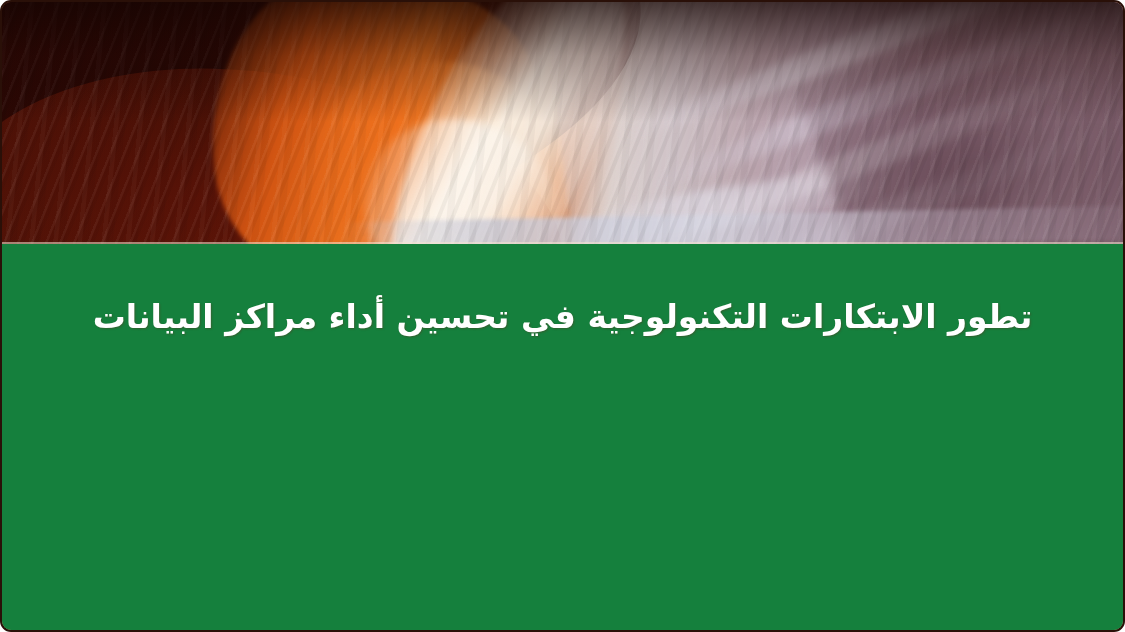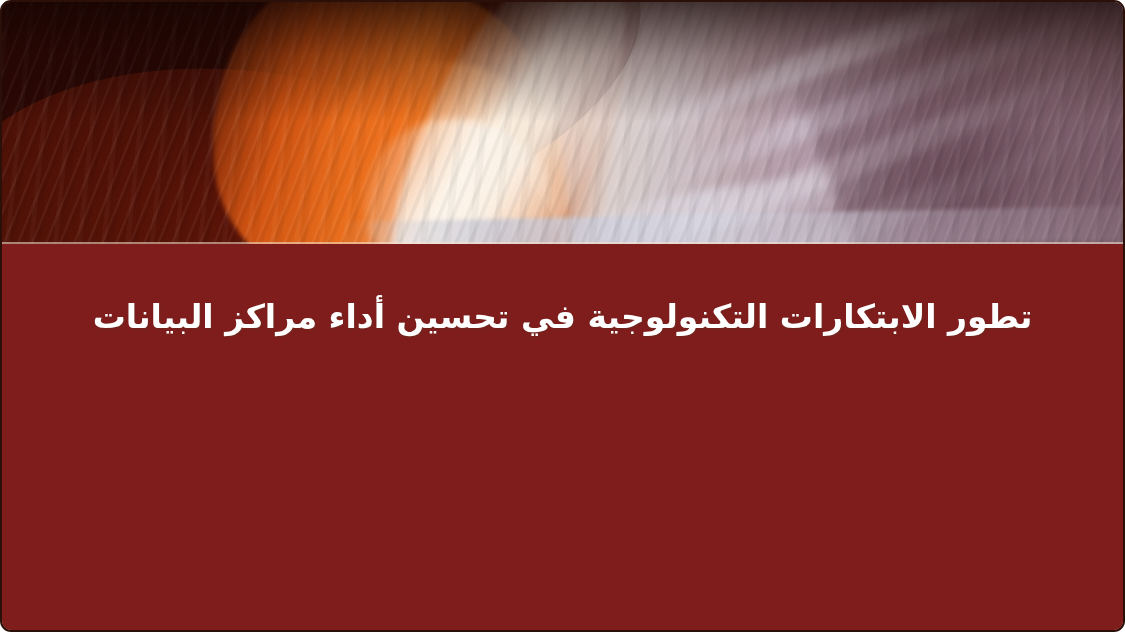--- a/index.html
+++ b/index.html
@@ -225,21 +225,21 @@
     background: rgba(245,228,210,0.55);
   }
 
   
   #body-area {
     position: absolute;
     left: 0;
     top: 242px;
     right: 0;
     bottom: 0;
-    background: #7f1d1d;
+    background: #15803d;
   }
 
   #title-block {
     position: absolute;
     left: 62px;
     right: 62px;
     top: 46px;
     text-align: center;
   }
 

